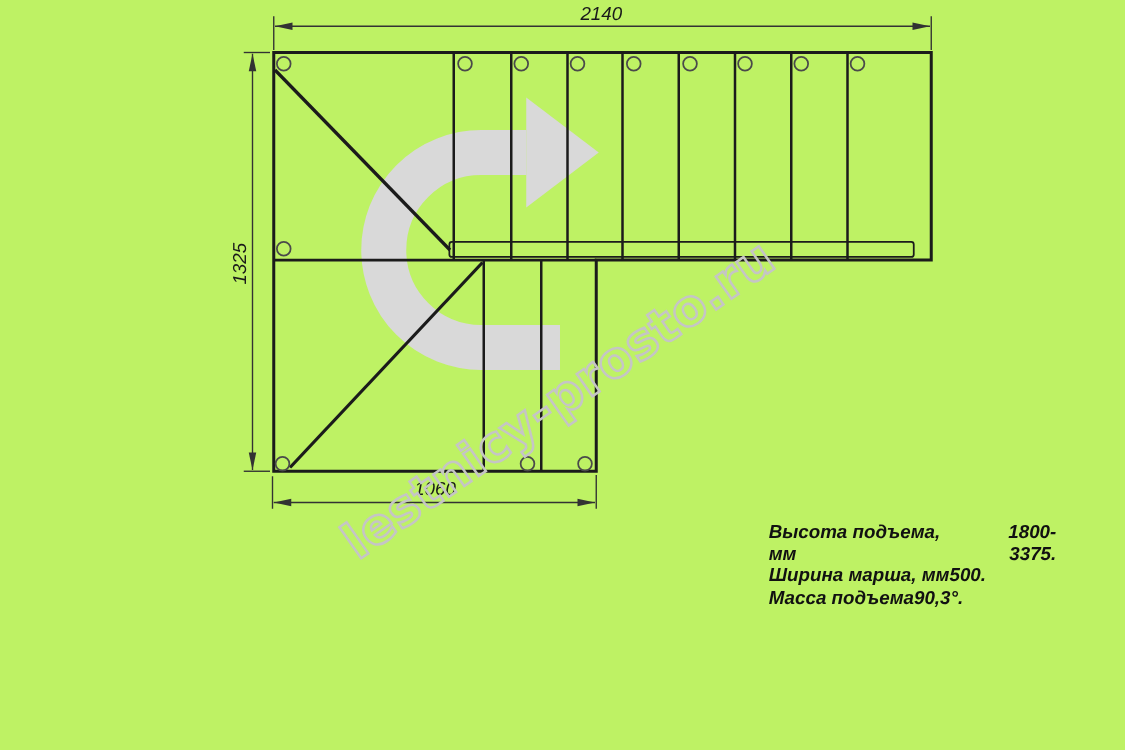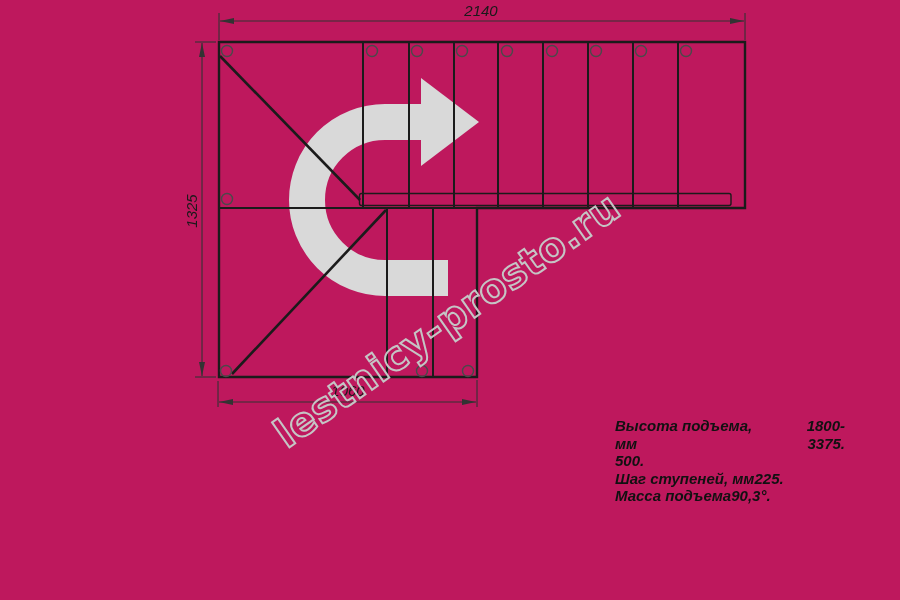--- a/index.html
+++ b/index.html
@@ -1,17 +1,17 @@
 <!DOCTYPE html>
 <html><head>
 <meta charset="utf-8">
 <style>
   html,body{margin:0;padding:0;background:#ffffff;}
   .stage{
-    position:relative;width:900px;height:600px;background:#be185d;overflow:hidden;
+    position:relative;width:900px;height:600px;background:#bef264;overflow:hidden;
     font-family:"Liberation Sans",sans-serif;
   }
   .stage svg{position:absolute;left:0;top:0;}
   .dim-label{
     font-family:"Liberation Sans",sans-serif;
     font-style:italic;font-size:15px;fill:#1a1a1a;
   }
   .specs{
     position:absolute;left:615px;top:417px;width:230px;
     font-family:"Liberation Sans",sans-serif;
@@ -107,25 +107,22 @@
     <polygon points="476,402 462,399 462,405" fill="#333333"></polygon>
     <text x="348" y="396" text-anchor="middle" class="dim-label">1060</text>
   </svg>
 
   <div class="specs">
     <div class="spec-row">
       <span class="spec-label">Высота подъема, мм</span>
       <span class="spec-value">1800-3375.</span>
     </div>
     <div class="spec-row">
+      <span class="spec-label">Ширина марша, мм</span>
       <span class="spec-value">500.</span>
-    </div>
-    <div class="spec-row">
-      <span class="spec-label">Шаг ступеней, мм</span>
-      <span class="spec-value">225.</span>
     </div>
     <div class="spec-row">
       <span class="spec-label">Масса подъема</span>
       <span class="spec-value">90,3°.</span>
     </div>
   </div>
 
   <div class="watermark">lestnicy-prosto.ru</div>
 
 </div>

